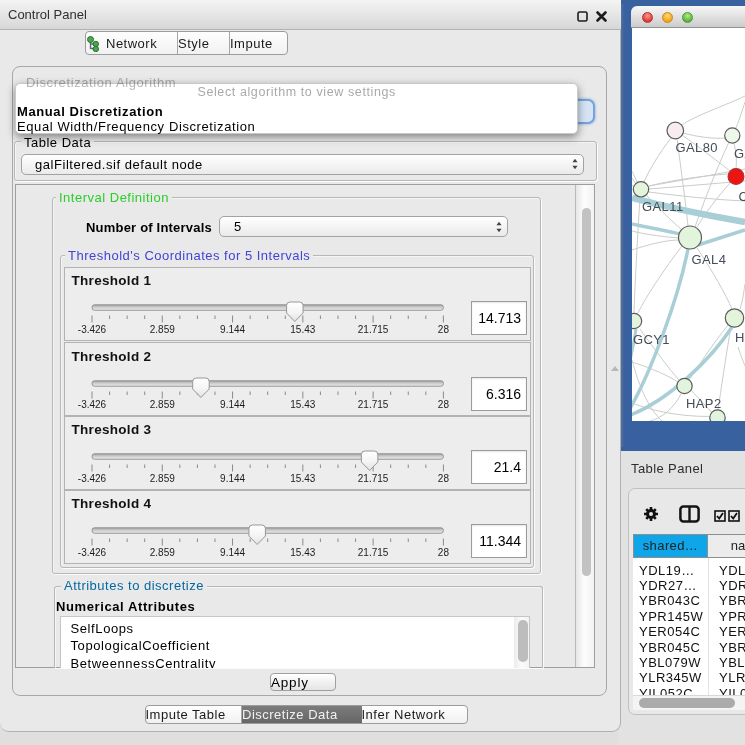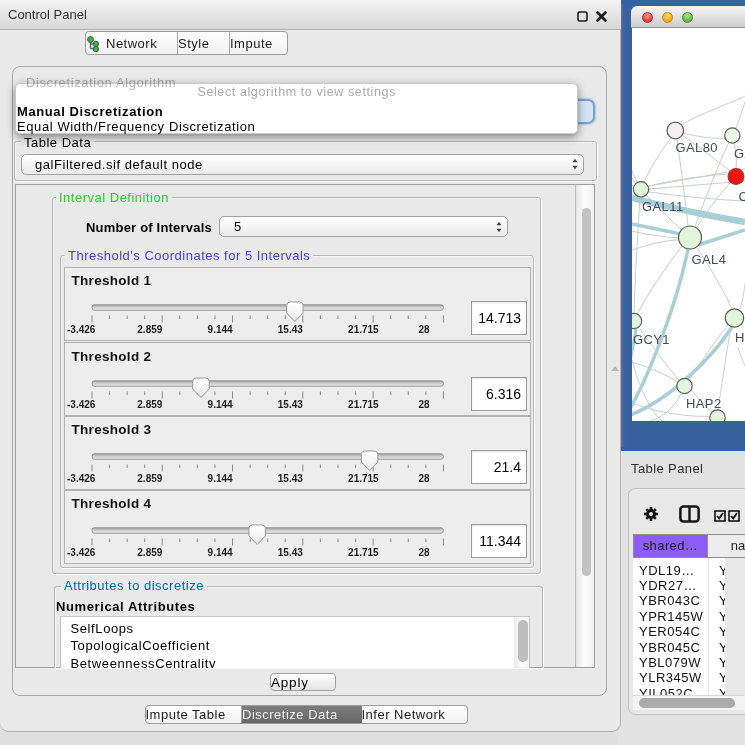--- a/index.html
+++ b/index.html
@@ -1,20 +1,20 @@
 <!DOCTYPE html>
 <html><head><meta charset="utf-8"><style>
 
 *{margin:0;padding:0;box-sizing:border-box}
 html,body{width:745px;height:745px;overflow:hidden}
 body{position:relative;background:#dfdfdf;font-family:"Liberation Sans",sans-serif;-webkit-font-smoothing:antialiased}
 .abs{position:absolute}
 .tp{position:absolute;left:63.5px;width:467px;height:74px;background:#ededed;border:1px solid #b3b3b3}
 .tpt{position:absolute;left:7px;top:5.5px;font-size:13.5px;font-weight:bold;color:#111;letter-spacing:0.3px}
-.tl{position:absolute;width:50px;text-align:left;font-size:10px;font-weight:bold;color:#1c1c1c}
+.tl{position:absolute;width:50px;text-align:center;font-size:10px;font-weight:normal;color:#1c1c1c}
 .tv{position:absolute;left:406.5px;top:33.5px;width:56px;height:34px;background:#fff;border:1px solid #9b9b9b;font-size:14px;color:#000;text-align:right;line-height:32px;padding-right:5px;box-shadow:inset 0 1px 2px rgba(0,0,0,0.1)}
 .gb{position:absolute;border:1px solid #b7b7b7;border-radius:3px;box-shadow:1px 1px 0 rgba(255,255,255,.8), inset 1px 1px 0 rgba(255,255,255,.55)}
 .gbl{position:absolute;font-size:13px;background:#e9e9e9;padding:0 3px;white-space:nowrap;letter-spacing:0.5px}
 .seg{position:absolute;display:flex;height:24px;border:1px solid #9c9c9c;border-radius:4px;background:linear-gradient(#fefefe,#f1f1f1);font-size:13px;color:#1a1a1a;overflow:hidden;letter-spacing:0.5px}
 .seg>div{display:flex;align-items:center;justify-content:flex-start;border-right:1px solid #a6a6a6}
 .seg>div:last-child{border-right:none}
 .seg .sel{background:linear-gradient(#7c7c7c,#666);color:#f2f2f2;border-right:none}
 .cb{position:absolute;background:linear-gradient(#ffffff,#eaeaea);border:1px solid #a2a2a2;border-radius:5px;font-size:13px;color:#000}
 .cba{position:absolute;right:5.5px;top:50%;transform:translateY(-50%);width:6px;height:11px}
 .row{white-space:nowrap}
@@ -106,23 +106,23 @@
 <path d="M10.5 2v14" stroke="#141414" stroke-width="2.4"></path>
   </svg>
 <svg class="abs" style="left:714px;top:510px" width="12" height="12" viewBox="0 0 12 12">
 <rect x="1" y="1" width="10" height="10" fill="none" stroke="#111" stroke-width="1.6"></rect>
 <path d="M3 6l2.2 2.5L9 3" fill="none" stroke="#111" stroke-width="1.8"></path>
   </svg>
 <svg class="abs" style="left:728px;top:510px" width="12" height="12" viewBox="0 0 12 12">
 <rect x="1" y="1" width="10" height="10" fill="none" stroke="#111" stroke-width="1.6"></rect>
 <path d="M3 6l2.2 2.5L9 3" fill="none" stroke="#111" stroke-width="1.8"></path>
   </svg>
-<div class="abs" style="left:633px;top:534px;width:75px;height:24px;background:#8b5cf6;border:1px solid #8e8e8e;font-size:13px;color:#222;text-align:center;line-height:22px;letter-spacing:0.4px">shared…</div>
+<div class="abs" style="left:633px;top:534px;width:75px;height:24px;background:#0ea5e9;border:1px solid #8e8e8e;font-size:13px;color:#222;text-align:center;line-height:22px;letter-spacing:0.4px">shared…</div>
 <div class="abs" style="left:707px;top:534px;width:80px;height:24px;background:#ececec;border:1px solid #8e8e8e;font-size:13px;color:#222;text-align:center;line-height:22px">name</div>
-<div class="abs" style="left:633px;top:558px;width:92px;height:137px;background:#fff;overflow:hidden;font-size:13px;color:#111;letter-spacing:0.5px">
+<div class="abs" style="left:633px;top:558px;width:112px;height:137px;background:#fff;overflow:hidden;font-size:13px;color:#111;letter-spacing:0.5px">
     <div class="row" style="position:absolute;left:6px;top:4.5px">YDL19…</div>
     <div class="row" style="position:absolute;left:86px;top:4.5px">YDL194W</div>
     <div class="row" style="position:absolute;left:6px;top:19.9px">YDR27…</div>
     <div class="row" style="position:absolute;left:86px;top:19.9px">YDR277C</div>
     <div class="row" style="position:absolute;left:6px;top:35.3px">YBR043C</div>
     <div class="row" style="position:absolute;left:86px;top:35.3px">YBR043C</div>
     <div class="row" style="position:absolute;left:6px;top:50.7px">YPR145W</div>
     <div class="row" style="position:absolute;left:86px;top:50.7px">YPR145W</div>
     <div class="row" style="position:absolute;left:6px;top:66.1px">YER054C</div>
     <div class="row" style="position:absolute;left:86px;top:66.1px">YER054C</div>

